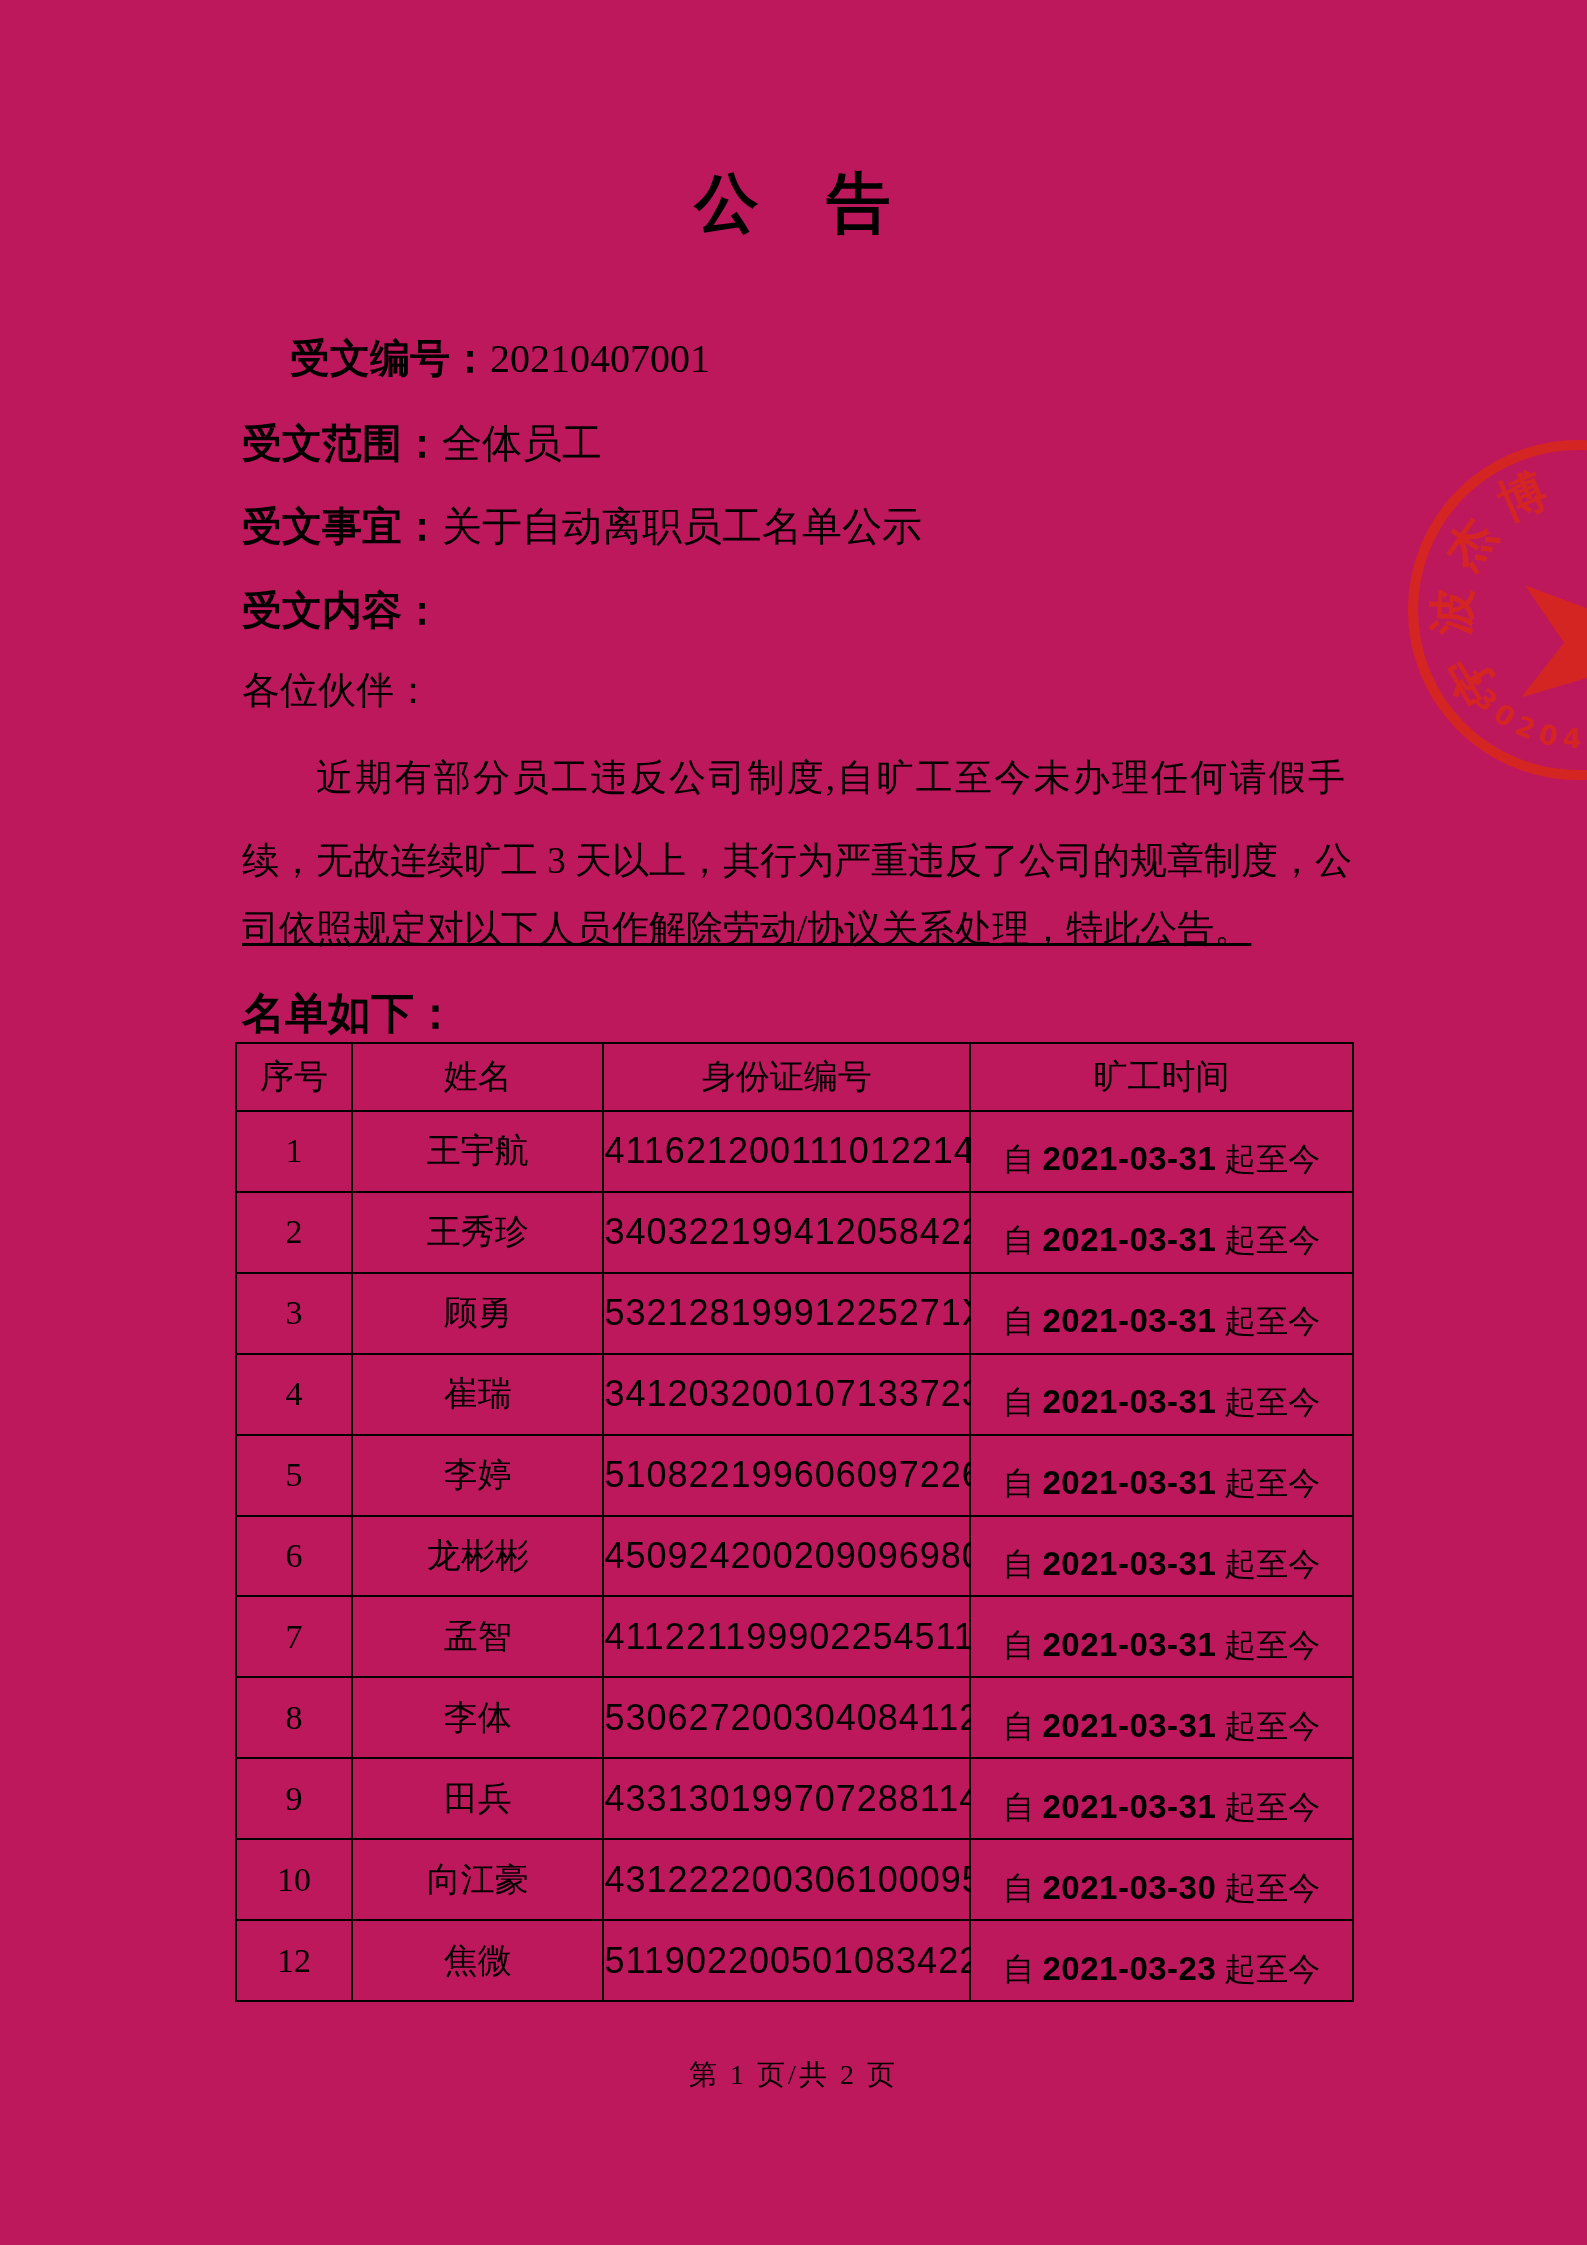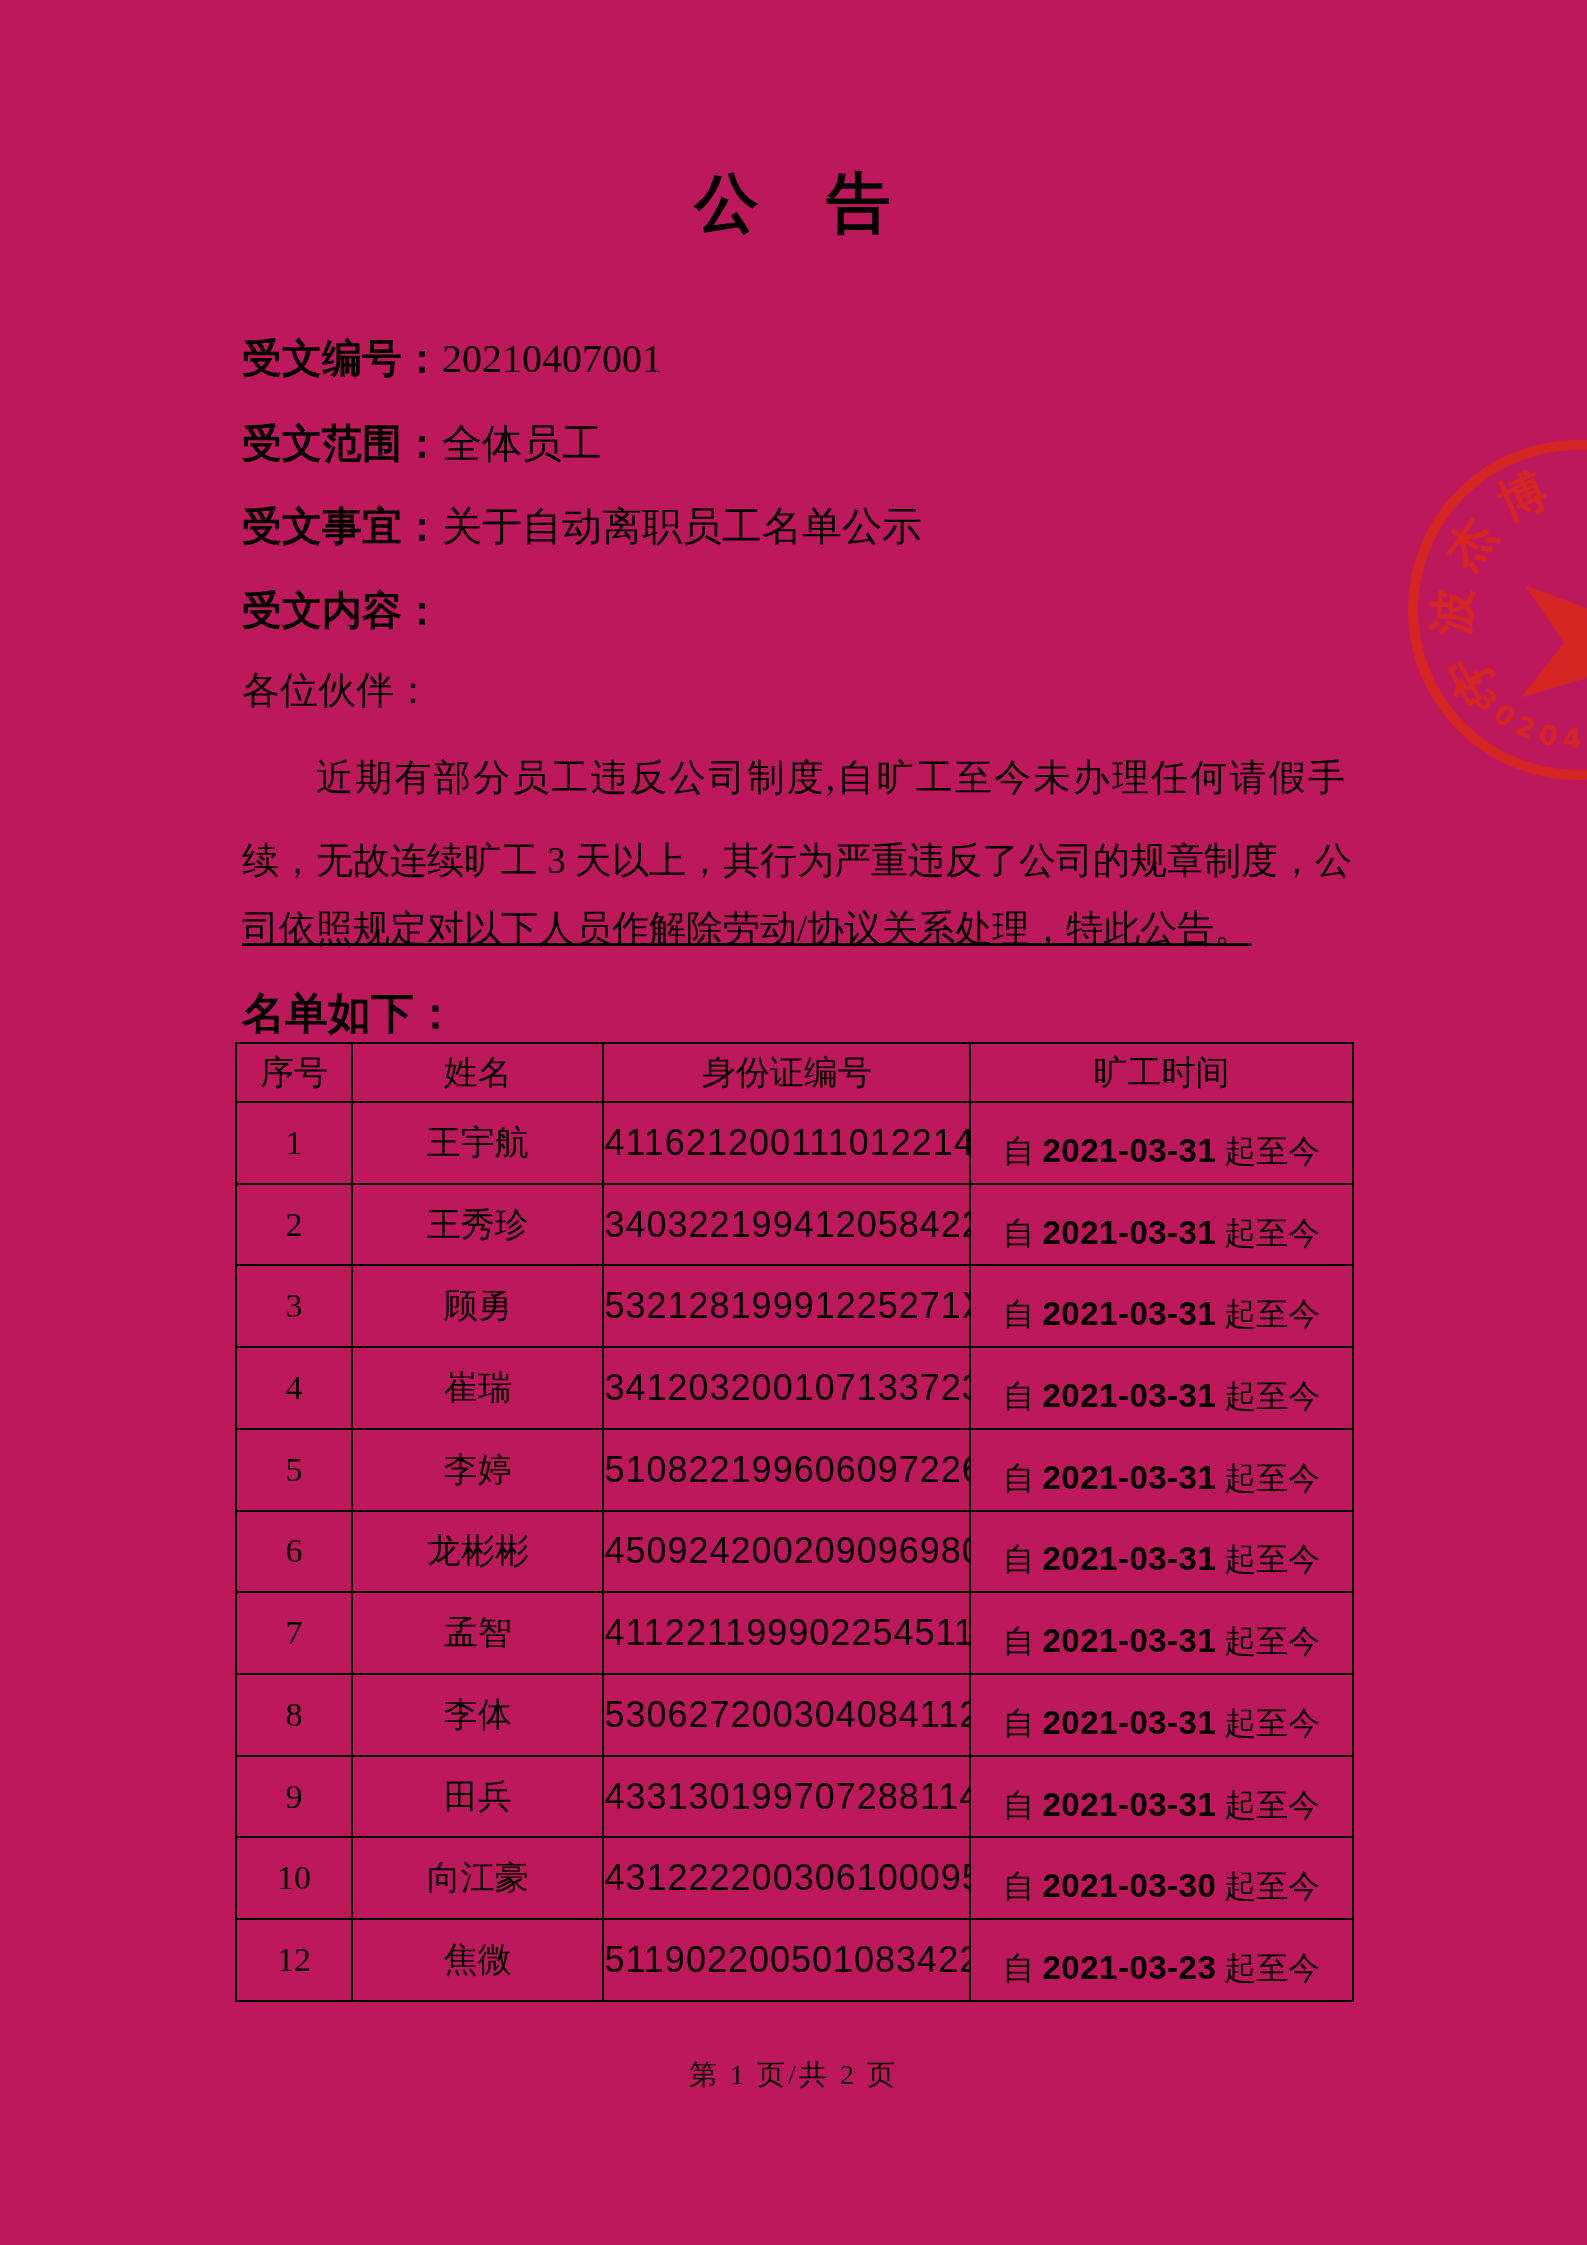--- a/index.html
+++ b/index.html
@@ -50,21 +50,21 @@
     font-size:34px;
   }
   #name-table th,#name-table td{
     border:2px solid #000;
     text-align:center;
     vertical-align:middle;
     padding:0;
     font-weight:normal;
     overflow:hidden;
   }
-  #name-table thead tr{height:59px;margin-left:41px;}
+  #name-table thead tr{height:68px;margin-left:41px;}
   #name-table tbody tr{height:74px;}
   col.c1{width:10.4%;}
   col.c2{width:22.5%;}
   col.c3{width:32.8%;}
   col.c4{width:34.3%;}
   .c-id{
     font-family:"Liberation Sans","DejaVu Sans",sans-serif;
     font-size:36px;letter-spacing:1px;
   }
   .c-date{vertical-align:middle;}
@@ -100,21 +100,21 @@
     font-family:"DejaVu Sans","Liberation Sans",sans-serif;
   }
 </style>
 </head>
 <body>
 
 <div id="page">
 
   <div id="doc-title" class="abs">公　告</div>
 
-  <div class="abs meta-line" style="top:336px;">
+  <div class="abs meta-line" style="top:336px;margin-left:48px;">
     <span class="meta-label">受文编号</span><span class="meta-label">：</span><span class="meta-value">20210407001</span>
   </div>
   <div class="abs meta-line" style="top:421px;">
     <span class="meta-label">受文范围</span><span class="meta-label">：</span><span class="meta-value">全体员工</span>
   </div>
   <div class="abs meta-line" style="top:504px;">
     <span class="meta-label">受文事宜</span><span class="meta-label">：</span><span class="meta-value">关于自动离职员工名单公示</span>
   </div>
   <div class="abs meta-line" style="top:588px;">
     <span class="meta-label">受文内容</span><span class="meta-label">：</span><span class="meta-value"></span>

